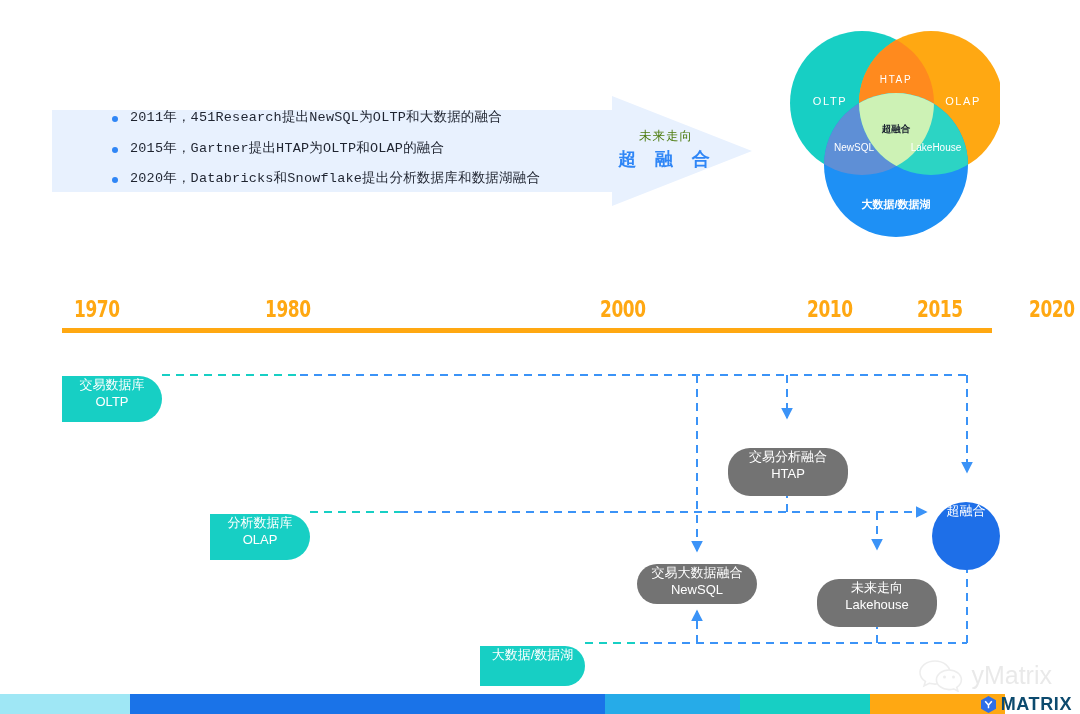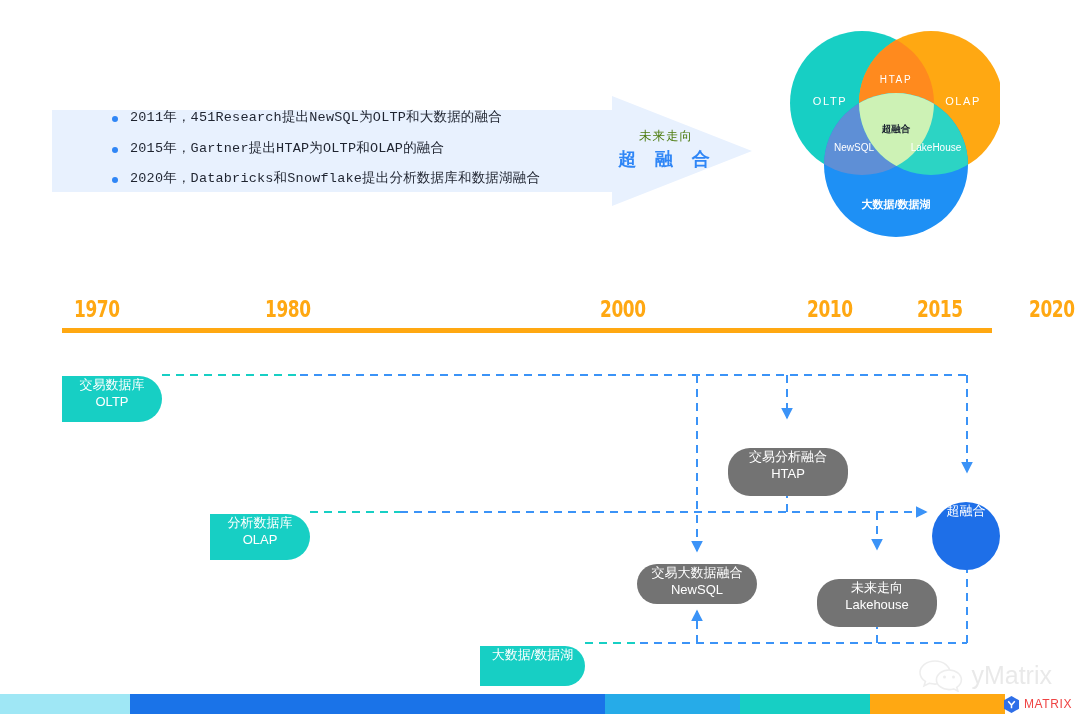--- a/index.html
+++ b/index.html
@@ -58,21 +58,21 @@
   .node-teal{background:#17CFC4;}
   .node-teal.pill-right{border-radius:0 40px 40px 0;}
   .node-blue{background:#737373;border-radius:22px;}
   .node-circle{background:#1E6FE8;border-radius:50%;}
 
   
   #footer-bar{position:absolute;left:0;bottom:0;width:1080px;height:20px;display:flex;}
   #footer-bar .seg{height:100%;}
   #footer-logo{position:absolute;right:8px;bottom:0;height:20px;display:flex;align-items:center;gap:5px;}
   #footer-logo .mark{width:15px;height:17px;position:relative;}
-  #footer-logo .wordmark{font-size:12px;font-weight:normal;color:#ef4444;letter-spacing:.6px;}
+  #footer-logo .wordmark{font-size:18px;font-weight:bold;color:#0c4a6e;letter-spacing:.6px;}
 
   #watermark{position:absolute;right:28px;bottom:22px;display:flex;align-items:center;gap:7px;opacity:.45;}
   #watermark .wm-text{font-size:25px;color:#cfcfcf;font-family:"Liberation Sans",sans-serif;}
 </style>
 </head>
 <body>
 
 <div class="stage">
 
   <div id="arrow-banner">

